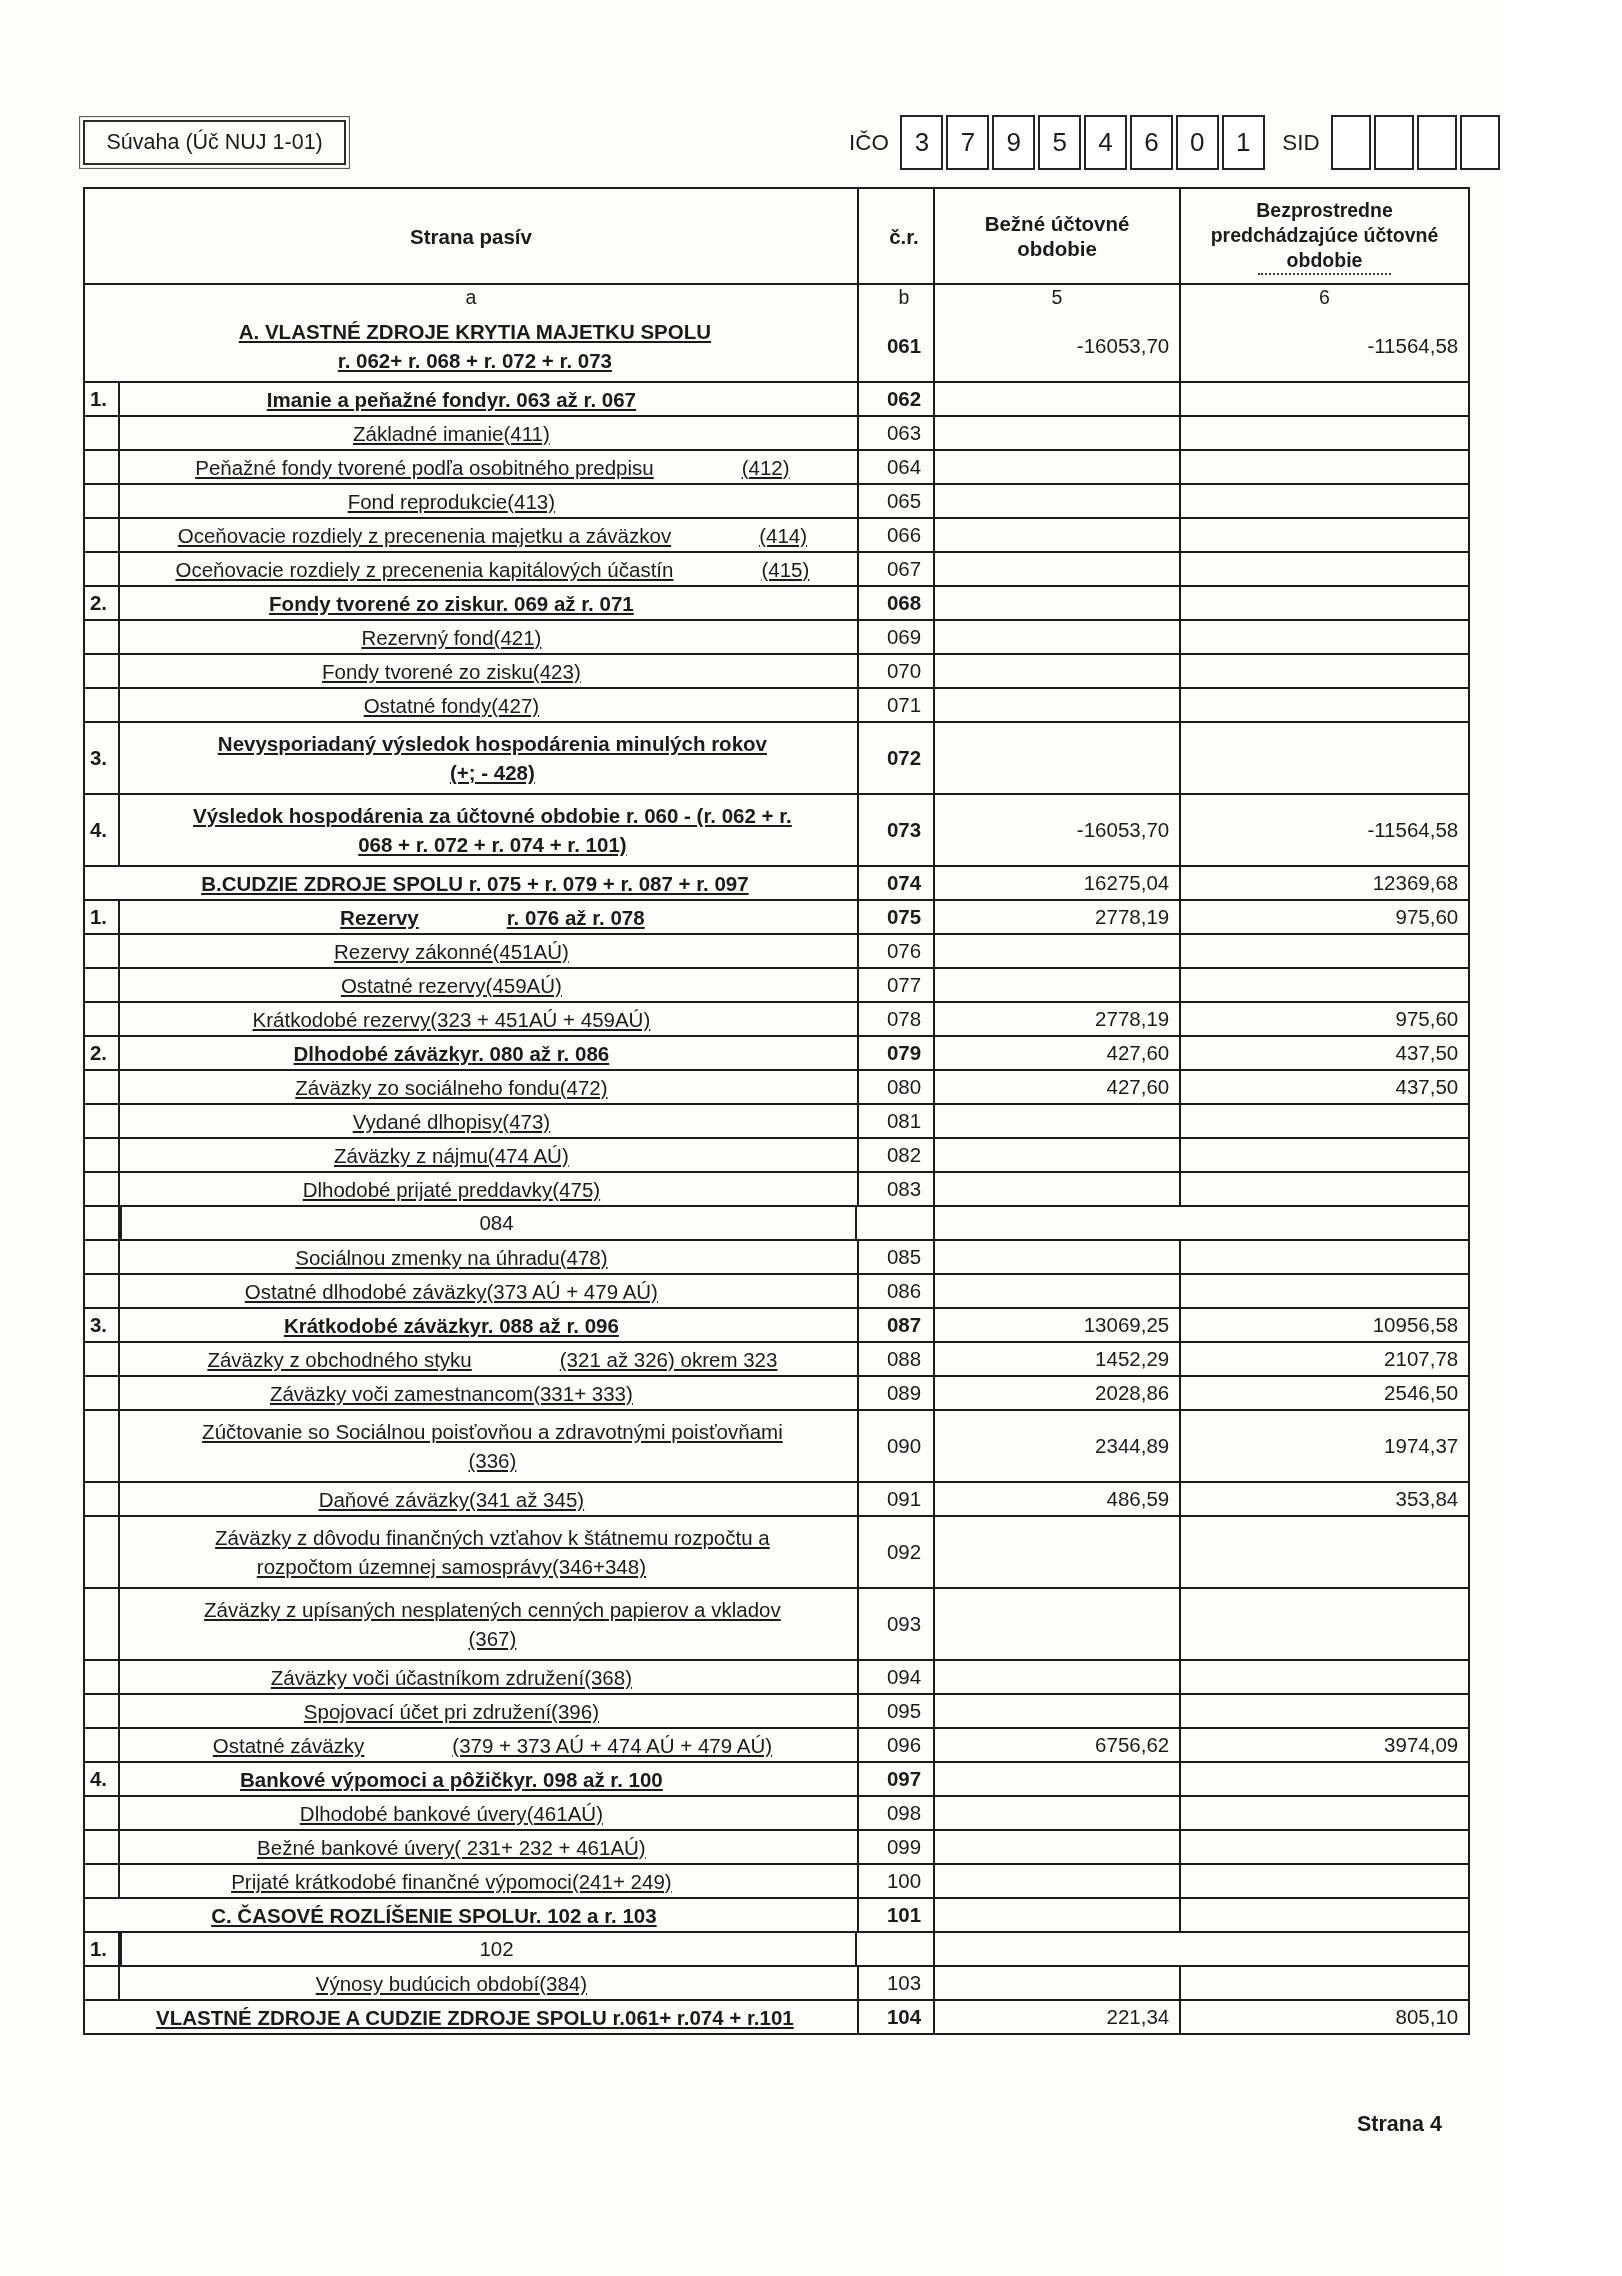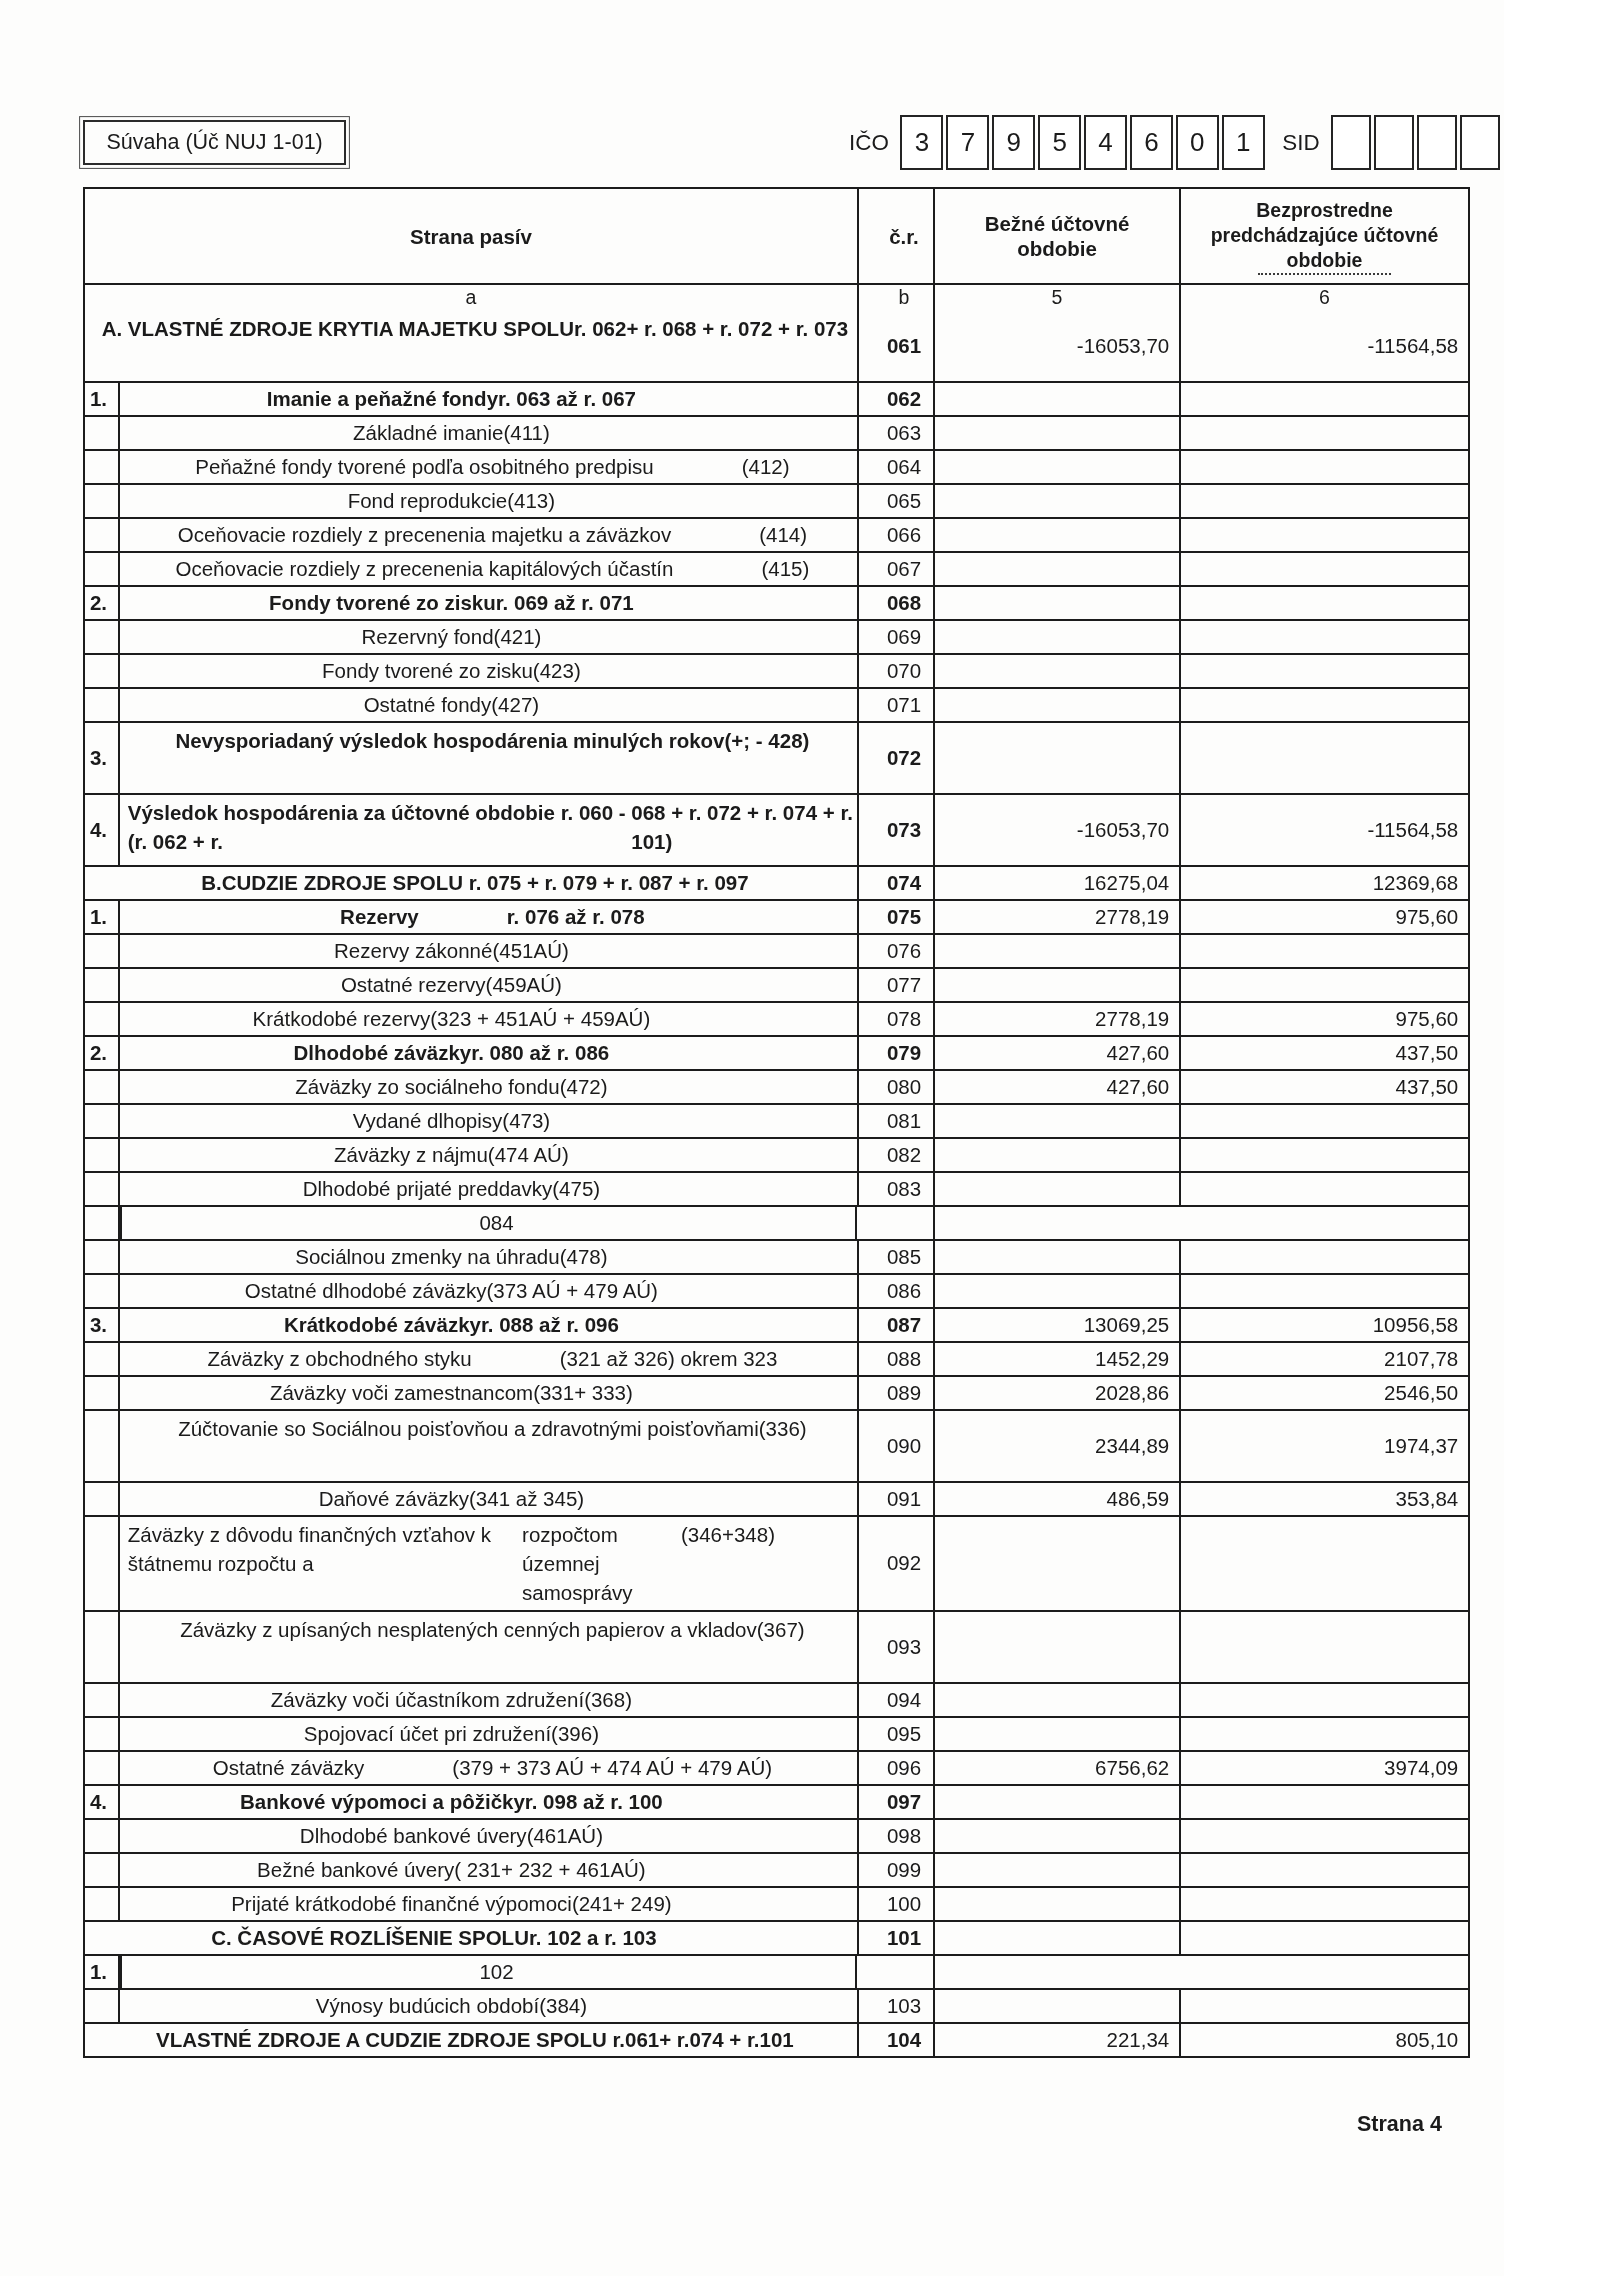--- a/index.html
+++ b/index.html
@@ -61,22 +61,23 @@
   .trow:first-child{border-top:none;}
   .trow.thead{min-height:94px;}
   .trow.tsub{min-height:26px;}
   .trow.tall{min-height:70px;}
   .c{display:flex;align-items:center;font-size:20.5px;}
   .bR{border-right:2px solid var(--line);}
   .bL{border-left:2px solid var(--line);padding-left:16px;}
   .span2{grid-column:1 / span 2;}
   .c-num{justify-content:flex-start;padding-left:4.9px;font-weight:bold;}
   .c-desc{
-    flex-direction:row;justify-content:center;align-items:flex-start;
+    flex-direction:column;justify-content:center;align-items:center;
     padding:2.9px 0 2.9px 7.8px;
+    text-decoration:underline;
   }
   .dline{display:flex;align-items:baseline;line-height:25px;}
   .tall .dline{line-height:29px;}
   .dcode{margin-left:auto;padding-right:82px;white-space:nowrap;}
   .dcode.left{margin-left:88px;padding-right:0;}
   .c-cr{justify-content:center;}
   .c-v{justify-content:flex-end;padding-right:9.8px;font-weight:normal;font-variant-numeric:tabular-nums;}
   .bold{font-weight:bold;}
   .hc{
     flex-direction:column;justify-content:center;text-align:center;

